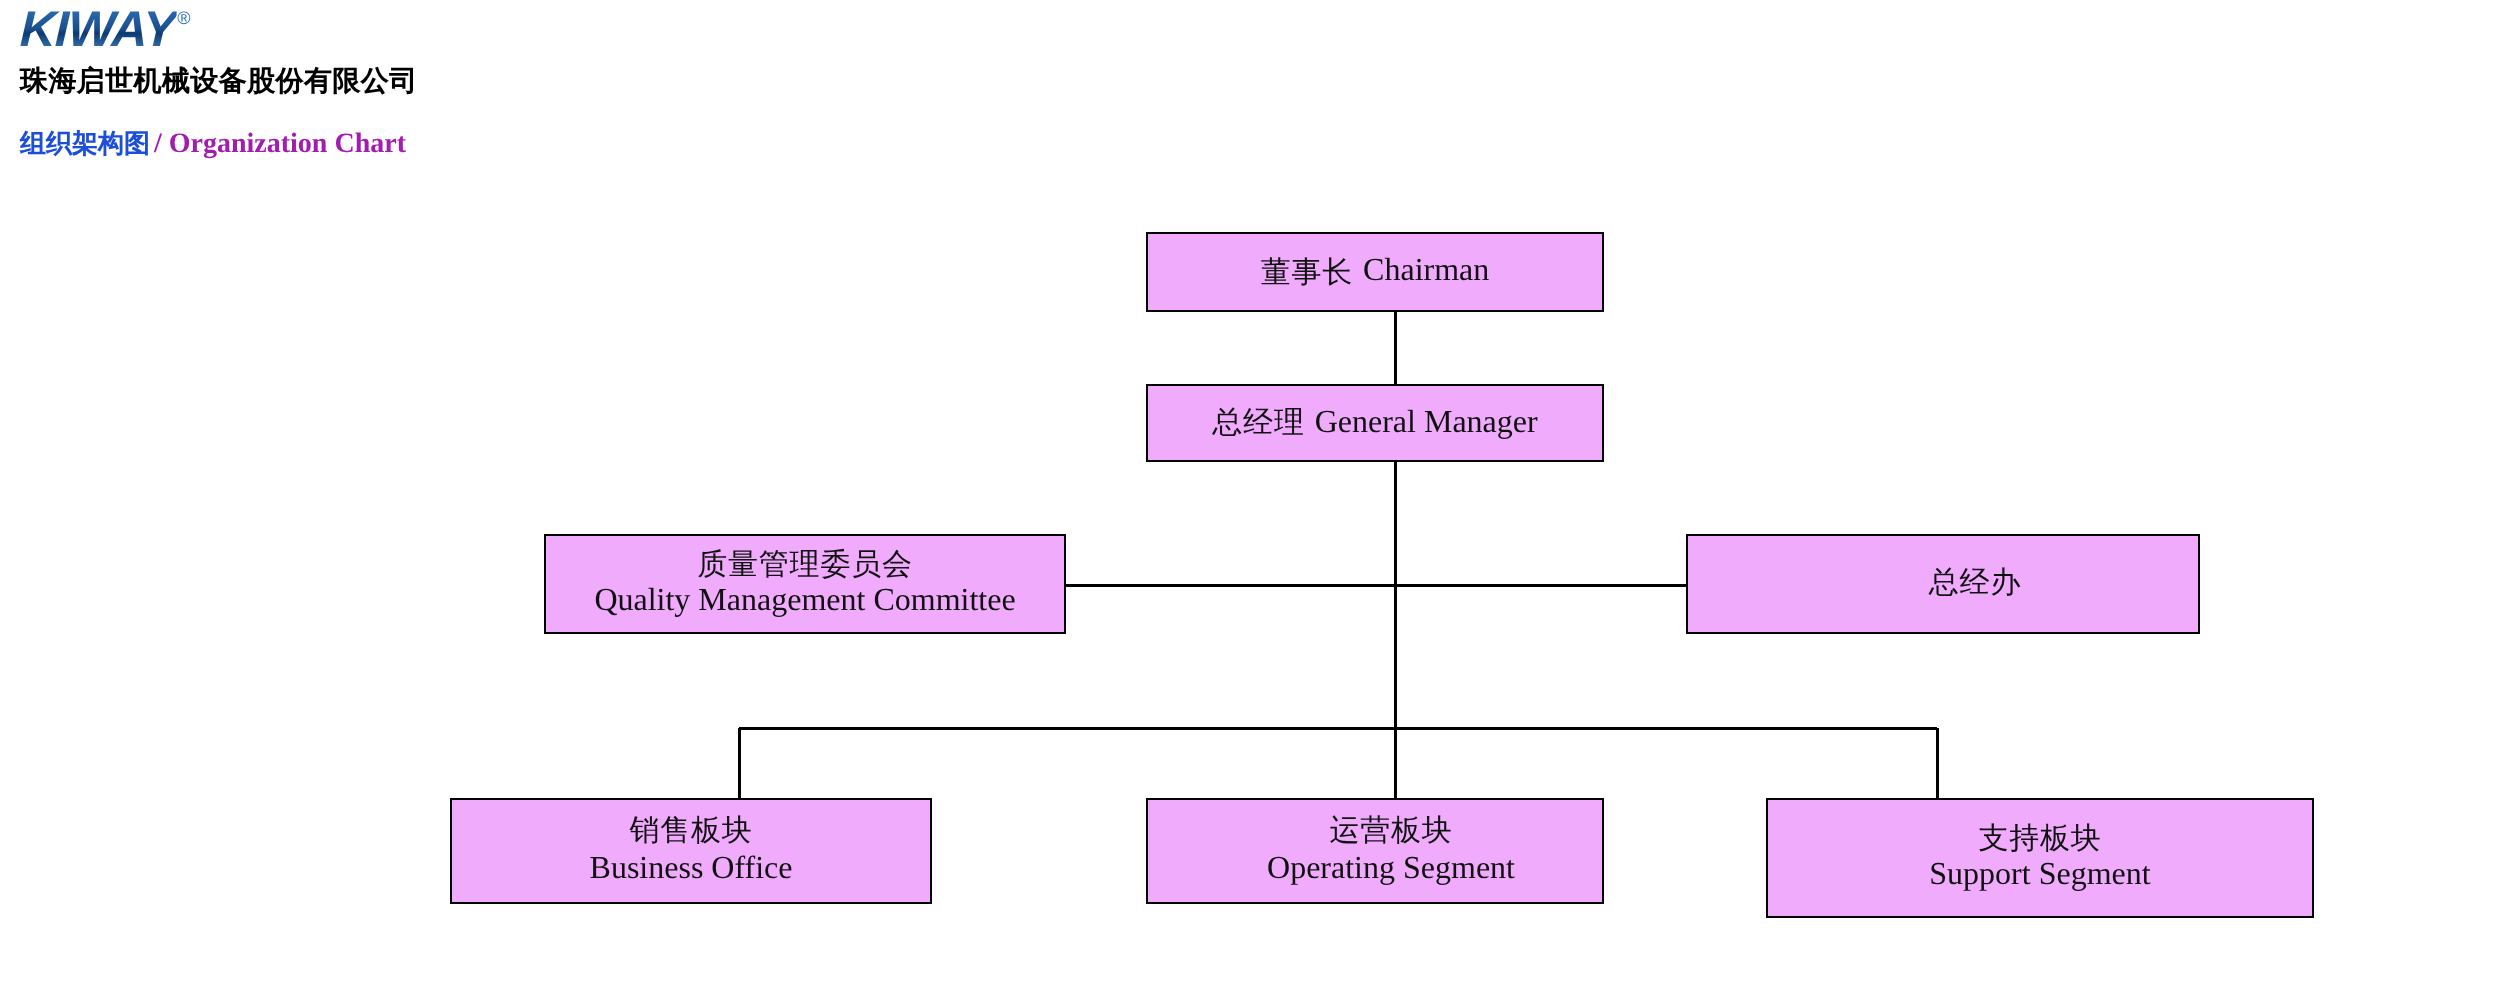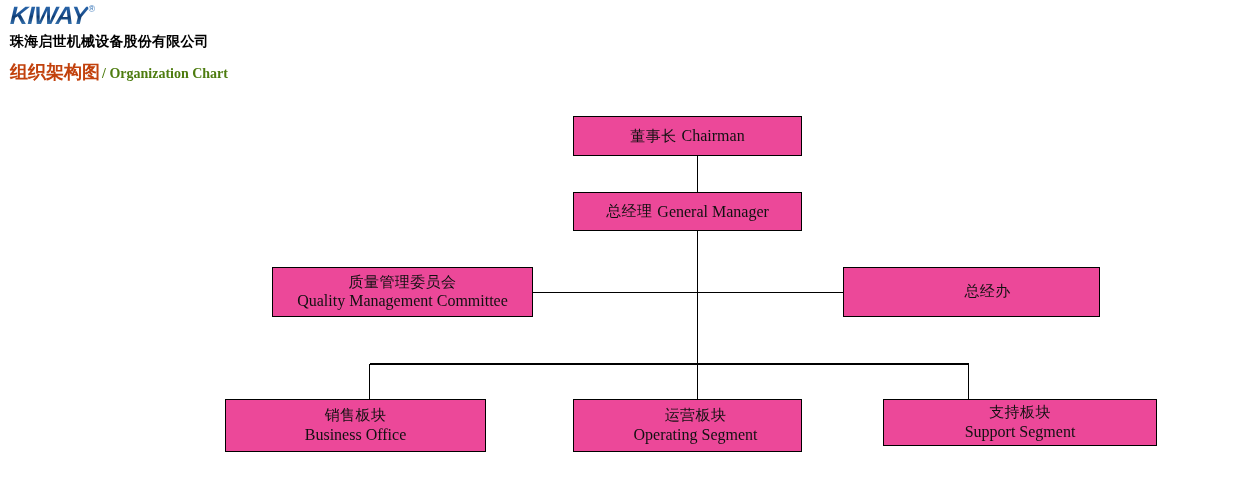--- a/index.html
+++ b/index.html
@@ -71,30 +71,30 @@
   }
   .chart-title {
     position: absolute;
     left: 0px;
     top: 63px;
     white-space: nowrap;
   }
   .chart-title .cn {
     font-family: "DejaVu Sans", "Liberation Sans", sans-serif;
     font-weight: bold;
-    font-size: 18px;
+    font-size: 13px;
     line-height: 17px;
-    color: #c2410c;
+    color: #1d4ed8;
   }
   .chart-title .en {
     font-family: "Liberation Serif", "DejaVu Serif", serif;
     font-weight: bold;
     font-size: 14px;
     line-height: 17px;
-    color: #4d7c0f;
+    color: #a21caf;
     margin-left: 2px;
   }
 
   
   #chart-canvas {
     position: absolute;
     left: 0;
     top: 0;
     width: 1253px;
     height: 491px;
@@ -103,21 +103,21 @@
     position: absolute;
     left: 0;
     top: 0;
     width: 1253px;
     height: 491px;
   }
 
   .node-box {
     position: absolute;
     box-sizing: border-box;
-    background: #ec4899;
+    background: #f0abfc;
     border: 1.6px solid #000000;
     display: flex;
     flex-direction: column;
     align-items: center;
     justify-content: center;
     text-align: center;
     line-height: 1.12;
   }
   .node-line-cn {
     font-family: "DejaVu Sans", "Liberation Sans", sans-serif;
@@ -189,29 +189,29 @@
 
     <div class="node-box node-two-line" style="left:272px; top:267px; width:261px; height:50px;">
       <span class="node-line-cn">质量管理委员会</span>
       <span class="node-line-en">Quality Management Committee</span>
     </div>
 
     <div class="node-box node-two-line" style="left:843px; top:267px; width:257px; height:50px;padding-left:32px;">
       <span class="node-line-cn">总经办</span>
     </div>
 
-    <div class="node-box node-two-line" style="left:225px; top:399px; width:261px; height:53px;">
+    <div class="node-box node-two-line" style="left:225px; top:399px; width:241px; height:53px;">
       <span class="node-line-cn">销售板块</span>
       <span class="node-line-en">Business Office</span>
     </div>
 
     <div class="node-box node-two-line" style="left:573px; top:399px; width:229px; height:53px;padding-left:16px;">
       <span class="node-line-cn">运营板块</span>
       <span class="node-line-en">Operating Segment</span>
     </div>
 
-    <div class="node-box node-two-line" style="left:883px; top:399px; width:274px; height:47px;">
+    <div class="node-box node-two-line" style="left:883px; top:399px; width:274px; height:60px;">
       <span class="node-line-cn">支持板块</span>
       <span class="node-line-en">Support Segment</span>
     </div>
 
   </div>
 </div>
 
 </body></html>

